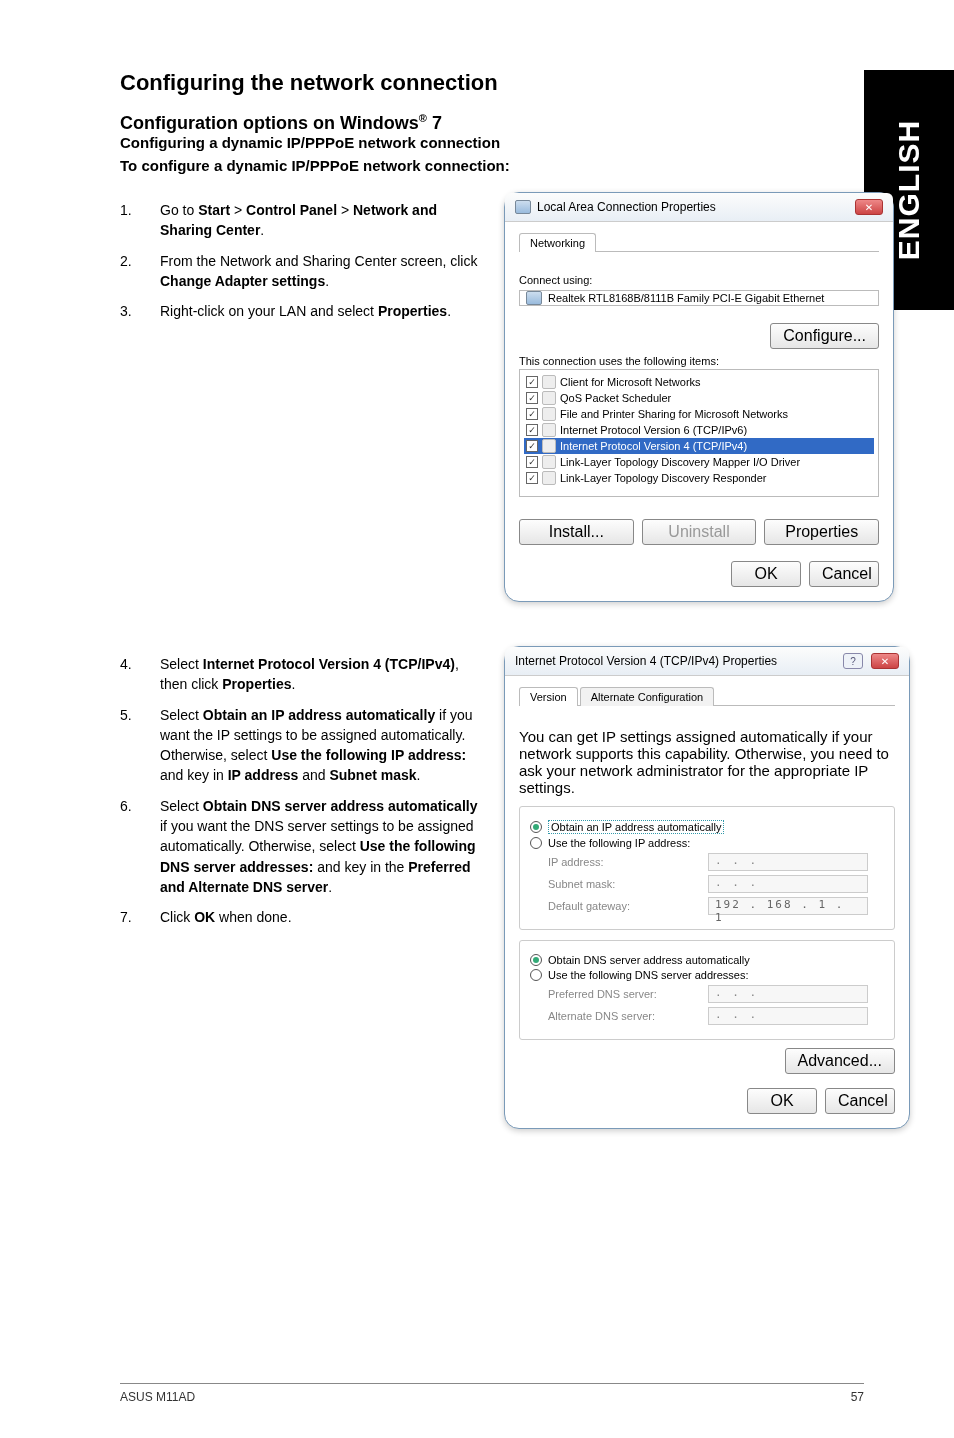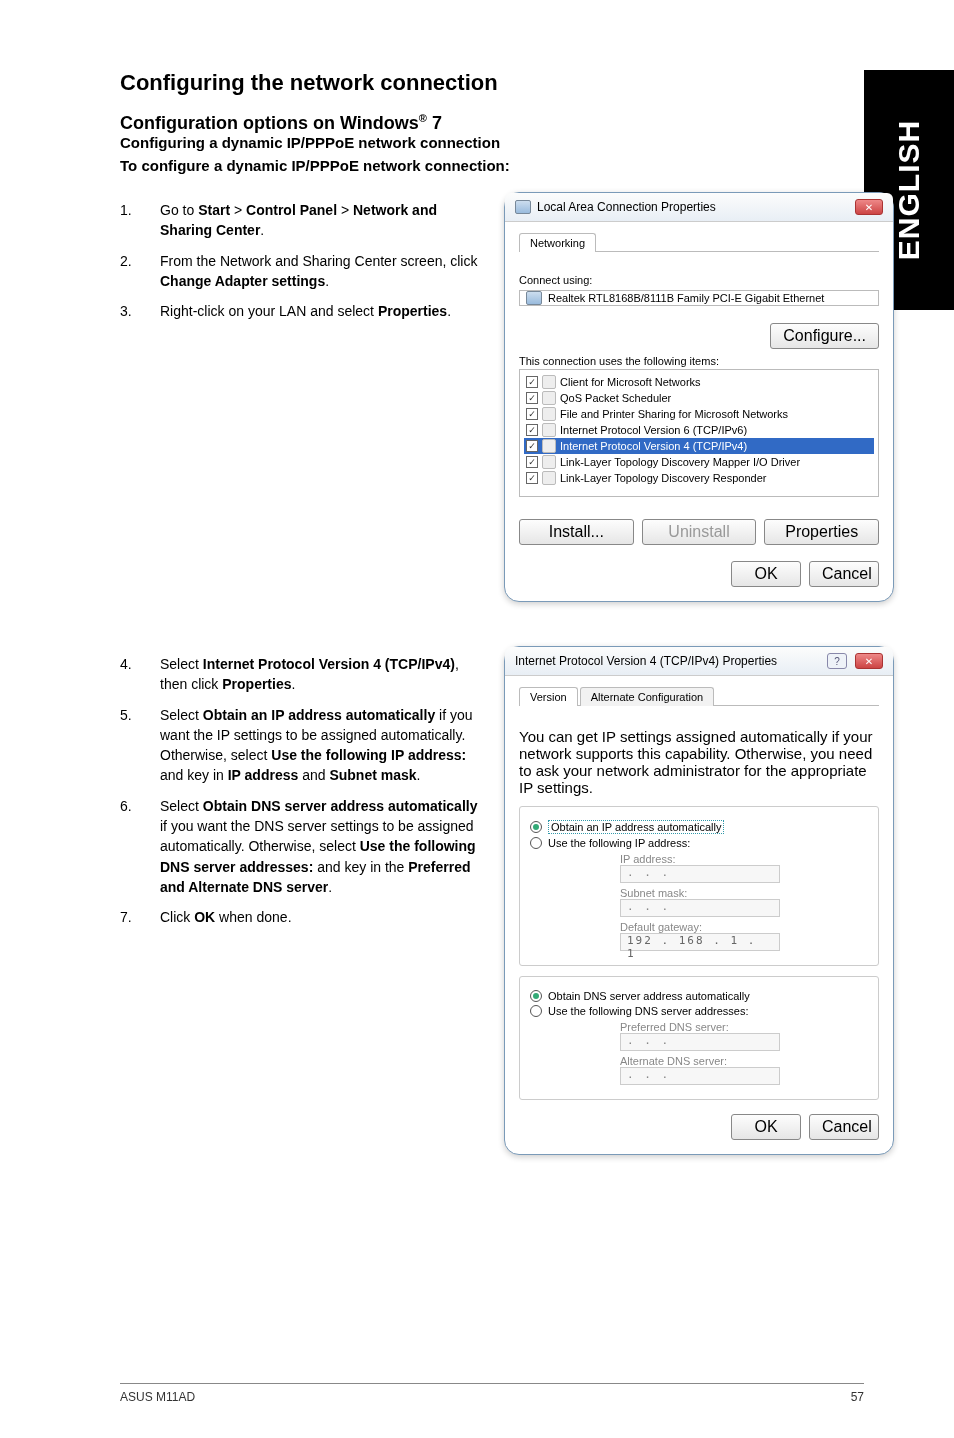--- a/index.html
+++ b/index.html
@@ -95,21 +95,21 @@
   .list-box { border: 1px solid #bbb; padding: 4px; height: 128px; overflow: hidden; background: #fff; }
   .list-item { display: flex; align-items: center; gap: 4px; padding: 1px 2px; }
   .list-item.sel { background: #316ac5; color: #fff; }
   .chk { width: 12px; height: 12px; border: 1px solid #666; background: #fff; display: inline-flex; align-items: center; justify-content: center; font-size: 9px; color: #333; }
   .mini-icon { width: 14px; height: 14px; display: inline-block; background: #eee; border: 1px solid #bbb; border-radius: 2px; }
   .desc-box { margin-top: 6px; }
   .group { border: 1px solid #ccc; border-radius: 3px; padding: 10px; margin-top: 10px; position: relative; }
   .radio-row { display: flex; align-items: center; gap: 6px; margin: 3px 0; }
   .radio { width: 12px; height: 12px; border: 1px solid #555; border-radius: 50%; display: inline-flex; align-items: center; justify-content: center; }
   .radio .dot { width: 6px; height: 6px; background: #3a7; border-radius: 50%; }
-  .field-row { display: flex; align-items: center; margin: 4px 16px 4px 18px; color: #888; flex-direction: column; }
+  .field-row { display: flex; align-items: center; margin: 4px 16px 4px 18px; color: #888; }
   .field-label { width: 160px; }
   .ip-input { border: 1px solid #ccc; width: 160px; height: 18px; padding: 0 6px; color: #888; background: #f7f7f7; font-family: monospace; letter-spacing: 2px; }
   .ip-input.filled { color: #666; }
   .dotted { border: 1px dotted #39a; padding: 0 2px; }
   .footer {
     position: absolute; bottom: 34px; left: 120px; right: 90px;
     border-top: 1px solid #888; padding-top: 6px; font-size: 12px;
     display: flex; justify-content: space-between; color: #333;
   }
   .small-label { font-size: 11px; margin: 6px 0 2px; }
@@ -298,20 +298,23 @@
             <div class="field-row">
               <span class="field-label">Preferred DNS server:</span>
               <span class="ip-input">.      .      .</span>
             </div>
             <div class="field-row">
               <span class="field-label">Alternate DNS server:</span>
               <span class="ip-input">.      .      .</span>
             </div>
           </div>
 
+          <div class="btn-row">
+            <button class="btn">Advanced...</button>
+          </div>
           <div class="btn-row" style="margin-top:14px;">
             <button class="btn" style="width:70px">OK</button>
             <button class="btn" style="width:70px">Cancel</button>
           </div>
         </div>
       </div>
     </div>
   </div>
 </div>
 

